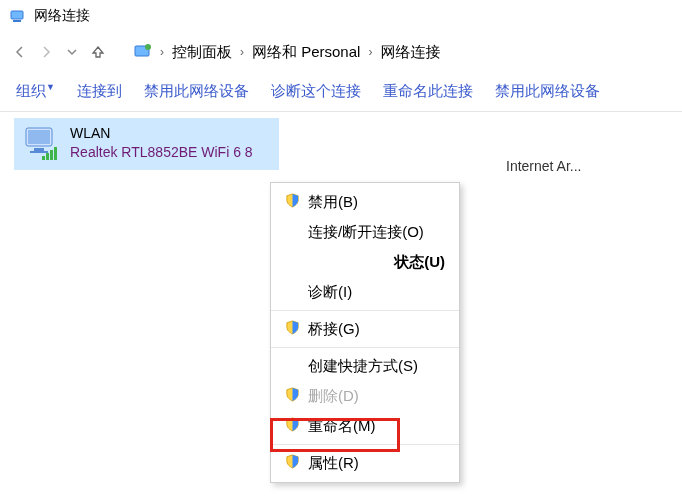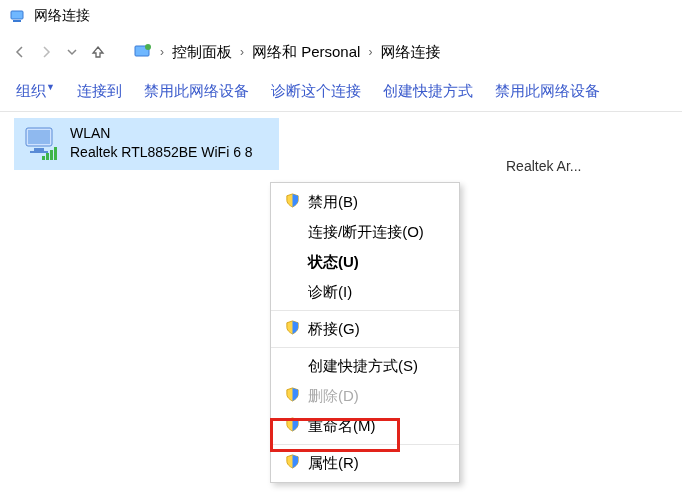--- a/index.html
+++ b/index.html
@@ -15,25 +15,25 @@
   .toolbar .item { display:flex; cursor:default; }
   .toolbar .item .drop { font-size:9px; color:#3b5bcc; }
   .content { position:relative; padding-top:6px; }
   .adapters { display:flex; gap:10px; }
   .adapter { width:265px; padding:6px 8px; display:flex; gap:8px; align-items:flex-start; }
   .adapter.selected { background:#cde8ff; }
   .adapter .icon { width:40px; height:40px; flex-shrink:0; }
   .adapter .texts { display:flex; flex-direction:column; line-height:1.35; font-size:14px; }
   .adapter .name { color:#000; }
   .adapter .sub1 { color:#555; }
-  .adapter .sub2 { color:#000000; }
+  .adapter .sub2 { color:#701a75; }
   .extra-text { position:absolute; left:506px; top:46px; font-size:14px; color:#333; }
   .context-menu { position:absolute; left:270px; top:176px; width:190px; background:#fff; border:1px solid #cfcfcf; box-shadow:3px 3px 6px rgba(0,0,0,0.18); padding:4px 0;margin-top:6px; }
   .context-menu .mi { display:flex; align-items:center; height:30px; padding:0 14px; gap:8px; font-size:15px; cursor:default; }
-  .context-menu .mi.bold { font-weight:700; }
+  .context-menu .mi.bold { font-weight:700;justify-content:flex-end; }
   .context-menu .mi.disabled { color:#aaa; }
   .context-menu .sep { height:1px; background:#e6e6e6; margin:3px 0; }
   .context-menu .shield { width:15px; height:15px; flex-shrink:0; }
   .context-menu .noicon { width:15px; height:15px; flex-shrink:0; }
   .highlight-box { position:absolute; left:270px; top:418px; width:130px; height:34px; border:3px solid #e2231a; pointer-events:none; }
   
   .svg-monitor { width:40px; height:40px; }
 </style>
 </head>
 <body>
@@ -94,21 +94,21 @@
   <div class="item">
       <span>连接到</span>
     </div>
   <div class="item">
       <span>禁用此网络设备</span>
     </div>
   <div class="item">
       <span>诊断这个连接</span>
     </div>
   <div class="item">
-      <span>创建快捷方式</span>
+      <span>重命名此连接</span>
     </div>
   <div class="item">
       <span>禁用此网络设备</span>
     </div>
 </div>
 
 <div class="content">
   <div class="adapters">
 
     <div class="adapter selected" style="margin-left:14px;">
@@ -127,21 +127,21 @@
         </svg>
       </span>
       <div class="texts">
         <span class="name">WLAN</span>
         <span class="sub1"></span>
         <span class="sub2">Realtek RTL8852BE WiFi 6 8</span>
       </div>
     </div>
 
   </div>
-  <span class="extra-text">Realtek Ar...</span>
+  <span class="extra-text">Internet Ar...</span>
 </div>
 
 <div class="context-menu" id="ctx">
     <div class="mi">
       <span><svg class="shield" viewBox="0 0 16 16">
           <path d="M8 1 L14 3 V8 C14 12 8 15 8 15 C8 15 2 12 2 8 V3 Z" fill="#ffd54a" stroke="#d6a317"></path>
           <path d="M8 1 L8 15 C8 15 14 12 14 8 V3 Z" fill="#3b8bff"></path>
         </svg></span>
       <span>禁用(B)</span>
     </div>

